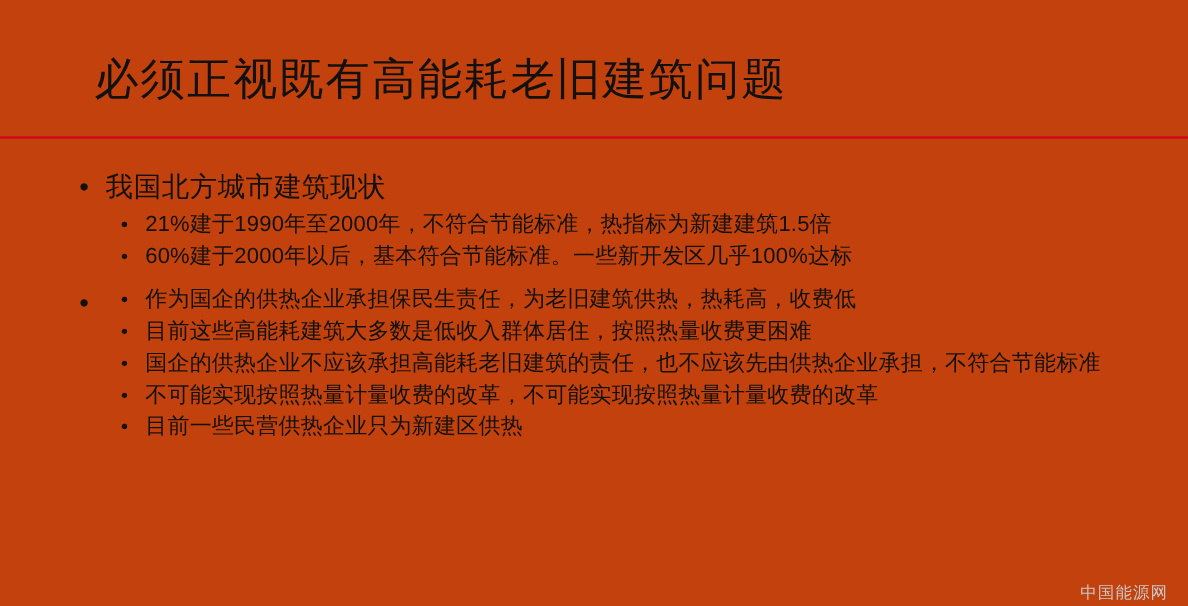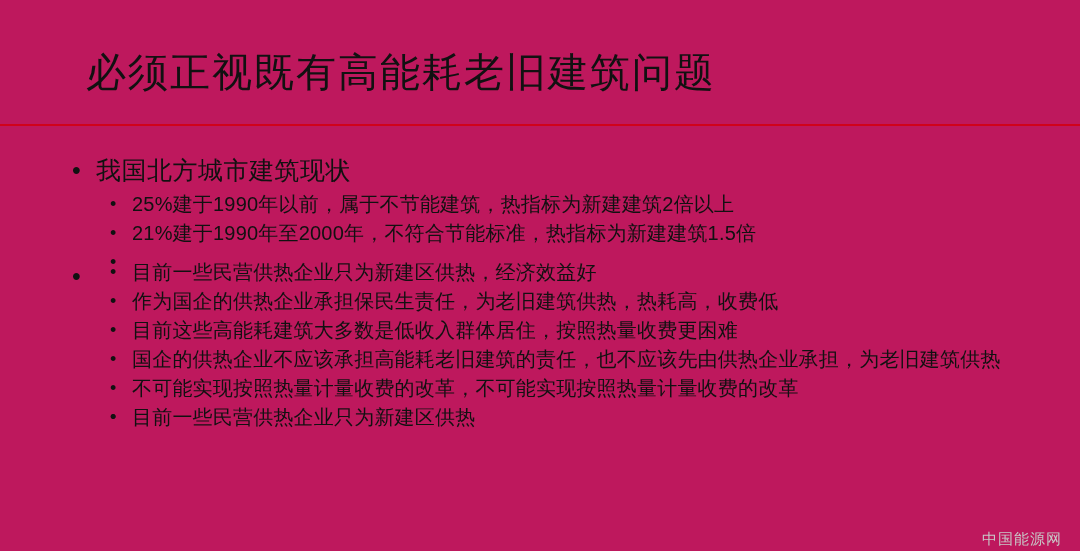--- a/index.html
+++ b/index.html
@@ -11,21 +11,21 @@
     width: 1080px;
     height: 551px;
     overflow: hidden;
     font-family: "Liberation Sans", sans-serif;
     color: #1a1a1a;
   }
   .slide {
     position: relative;
     width: 1080px;
     height: 551px;
-    background: #be185d;
+    background: #c2410c;
     box-sizing: border-box;
   }
   .slide-title {
     position: absolute;
     left: 86px;
     top: 48px;
     font-size: 40px;
     line-height: 1.2;
     letter-spacing: 2px;
     color: #111111;
@@ -103,50 +103,49 @@
 
   <div class="content">
 
     <div class="l1">
       <span class="bullet">•</span>
       <span>我国北方城市建筑现状</span>
     </div>
     <div class="l2-group">
       <div class="l2">
         <span class="bullet">•</span>
-        <span>25%建于1990年以前，属于不节能建筑，热指标为新建建筑2倍以上</span>
       </div>
       <div class="l2">
         <span class="bullet">•</span>
         <span>21%建于1990年至2000年，不符合节能标准，热指标为新建建筑1.5倍</span>
       </div>
       <div class="l2">
         <span class="bullet">•</span>
+        <span>60%建于2000年以后，基本符合节能标准。一些新开发区几乎100%达标</span>
       </div>
     </div>
 
     <div class="l1">
       <span class="bullet">•</span>
     </div>
     <div class="l2-group">
       <div class="l2">
         <span class="bullet">•</span>
-        <span>目前一些民营供热企业只为新建区供热，经济效益好</span>
       </div>
       <div class="l2">
         <span class="bullet">•</span>
         <span>作为国企的供热企业承担保民生责任，为老旧建筑供热，热耗高，收费低</span>
       </div>
       <div class="l2">
         <span class="bullet">•</span>
         <span>目前这些高能耗建筑大多数是低收入群体居住，按照热量收费更困难</span>
       </div>
       <div class="l2">
         <span class="bullet">•</span>
-        <span>国企的供热企业不应该承担高能耗老旧建筑的责任，也不应该先由供热企业承担，为老旧建筑供热</span>
+        <span>国企的供热企业不应该承担高能耗老旧建筑的责任，也不应该先由供热企业承担，不符合节能标准</span>
       </div>
       <div class="l2">
         <span class="bullet">•</span>
         <span>不可能实现按照热量计量收费的改革，不可能实现按照热量计量收费的改革</span>
       </div>
       <div class="l2">
         <span class="bullet">•</span>
       </div>
       <div class="l2">
         <span class="bullet">•</span>

